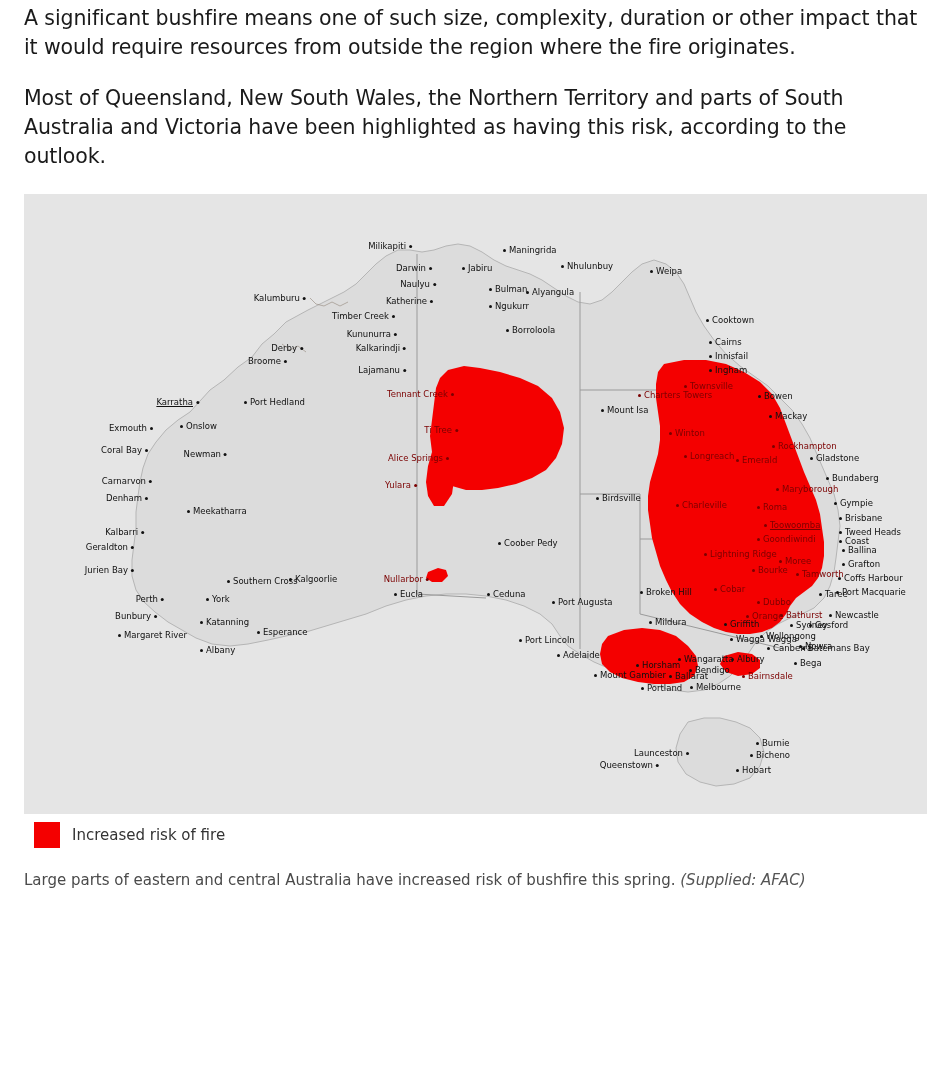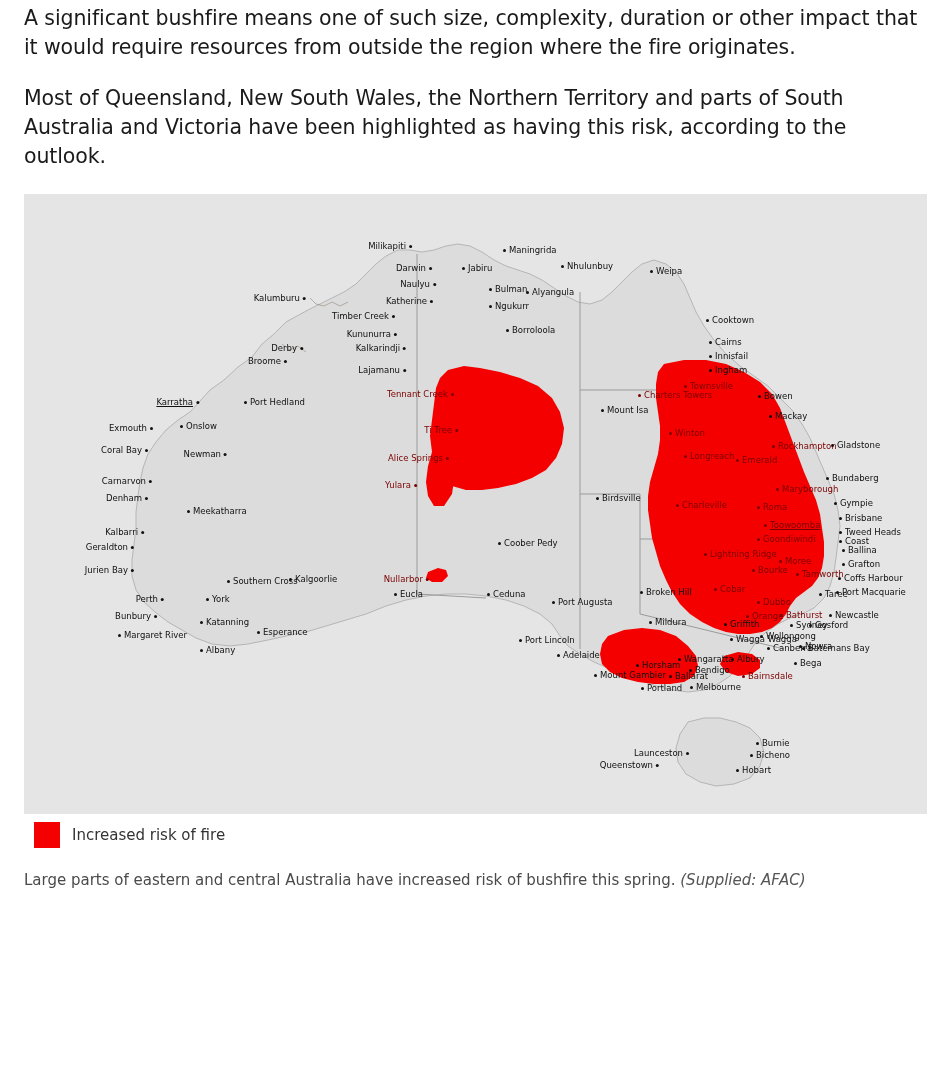--- a/index.html
+++ b/index.html
@@ -217,21 +217,21 @@
           <div class="city right" style="left: 129px; top: 230px; transform: translateX(-100%);"><span>Exmouth</span><span class="dot"></span></div>
           <div class="city left" style="left: 156px; top: 228px;"><span class="dot"></span><span>Onslow</span></div>
           <div class="city right onred" style="left: 434px; top: 232px; transform: translateX(-100%);"><span>Ti Tree</span><span class="dot"></span></div>
           <div class="city left onred" style="left: 645px; top: 235px;"><span class="dot"></span><span>Winton</span></div>
           <div class="city right" style="left: 124px; top: 252px; transform: translateX(-100%);"><span>Coral Bay</span><span class="dot"></span></div>
           <div class="city left onred" style="left: 748px; top: 248px;"><span class="dot"></span><span>Rockhampton</span></div>
           <div class="city right" style="left: 203px; top: 256px; transform: translateX(-100%);"><span>Newman</span><span class="dot"></span></div>
           <div class="city right onred" style="left: 425px; top: 260px; transform: translateX(-100%);"><span>Alice Springs</span><span class="dot"></span></div>
           <div class="city left onred" style="left: 660px; top: 258px;"><span class="dot"></span><span>Longreach</span></div>
           <div class="city left onred" style="left: 712px; top: 262px;"><span class="dot"></span><span>Emerald</span></div>
-          <div class="city left" style="left: 786px; top: 247px; margin-left: 21px;"><span class="dot"></span><span>Gladstone</span></div>
+          <div class="city left" style="left: 786px; top: 260px;"><span class="dot"></span><span>Gladstone</span></div>
           <div class="city right" style="left: 128px; top: 283px; transform: translateX(-100%);"><span>Carnarvon</span><span class="dot"></span></div>
           <div class="city right onred" style="left: 393px; top: 287px; transform: translateX(-100%);"><span>Yulara</span><span class="dot"></span></div>
           <div class="city left" style="left: 802px; top: 280px;"><span class="dot"></span><span>Bundaberg</span></div>
           <div class="city right" style="left: 124px; top: 300px; transform: translateX(-100%);"><span>Denham</span><span class="dot"></span></div>
           <div class="city left" style="left: 572px; top: 300px;"><span class="dot"></span><span>Birdsville</span></div>
           <div class="city left onred" style="left: 752px; top: 291px;"><span class="dot"></span><span>Maryborough</span></div>
           <div class="city left onred" style="left: 652px; top: 307px;"><span class="dot"></span><span>Charleville</span></div>
           <div class="city left onred" style="left: 733px; top: 309px;"><span class="dot"></span><span>Roma</span></div>
           <div class="city left" style="left: 810px; top: 305px;"><span class="dot"></span><span>Gympie</span></div>
           <div class="city left" style="left: 163px; top: 313px;"><span class="dot"></span><span>Meekatharra</span></div>

